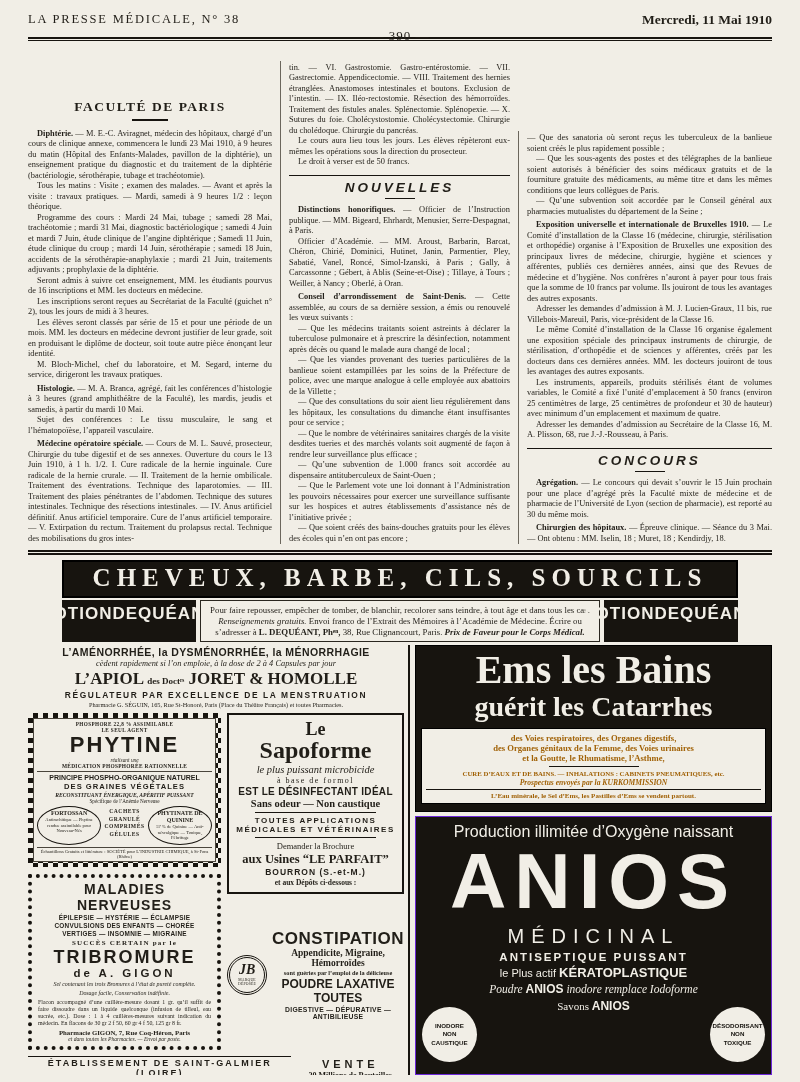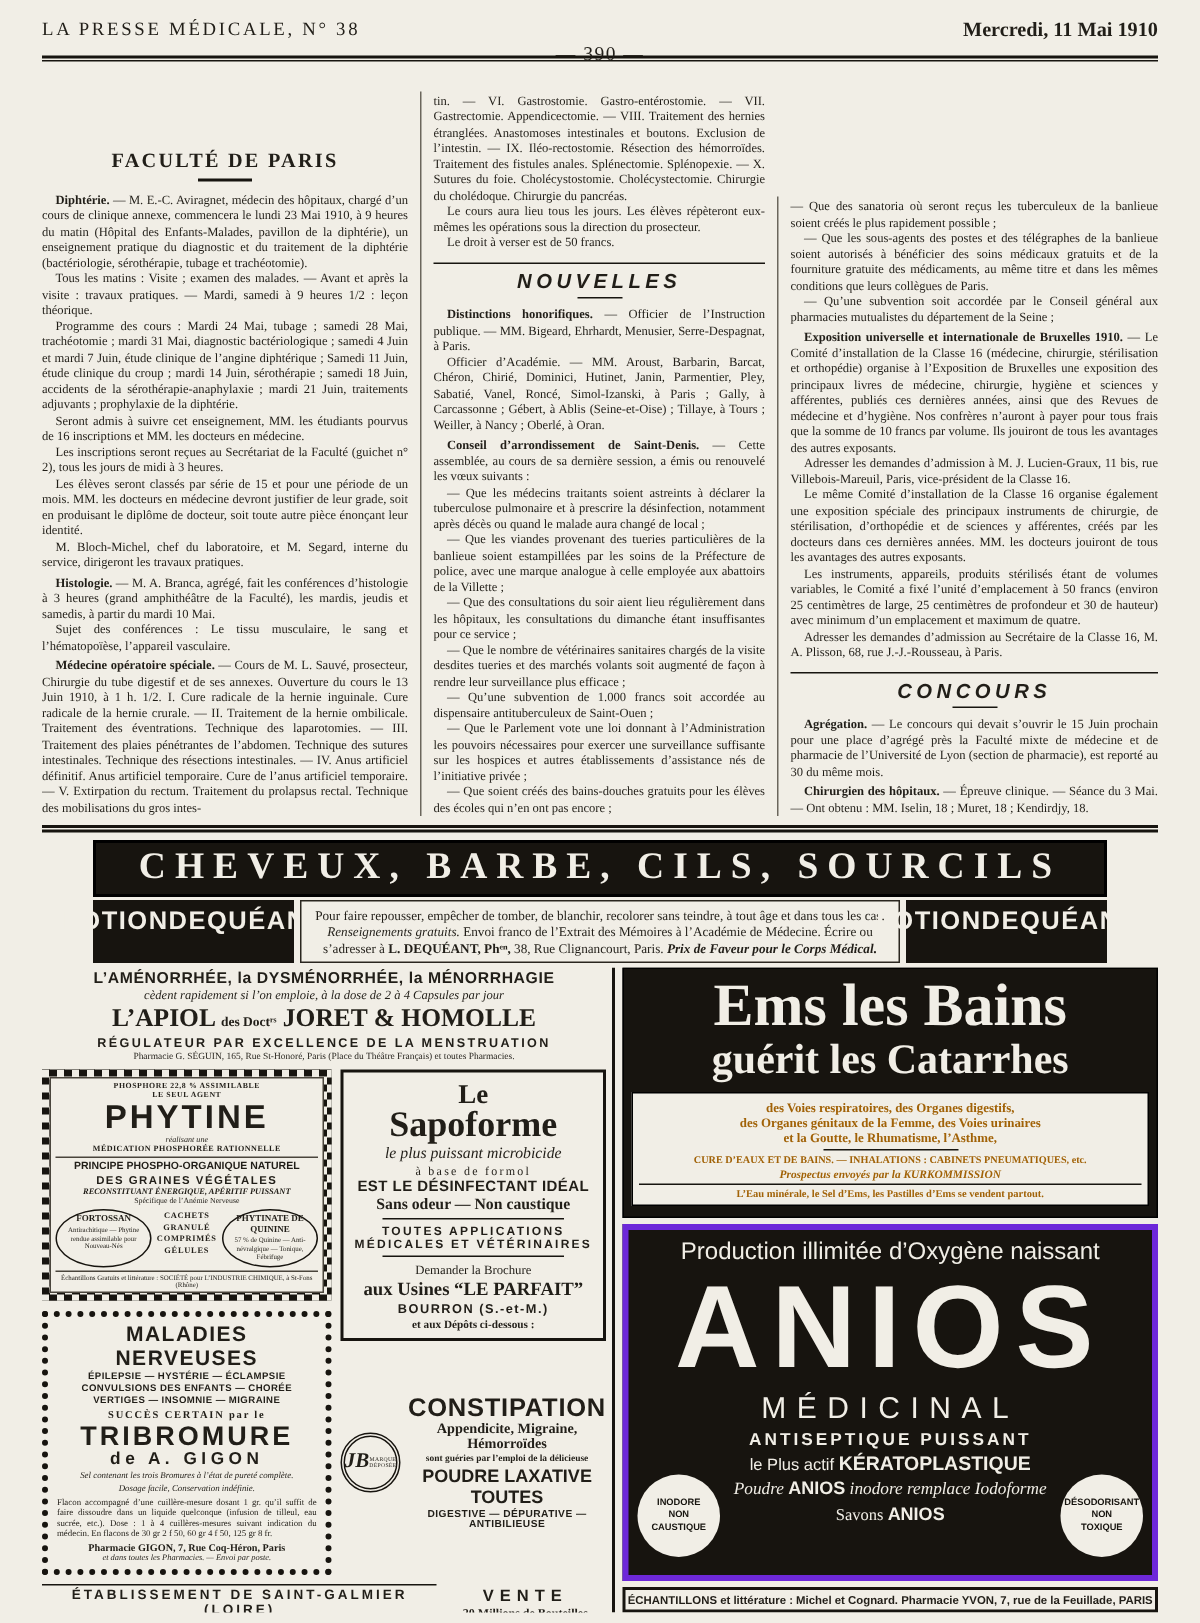--- a/index.html
+++ b/index.html
@@ -100,41 +100,41 @@
   .sapo-l4 { font-weight:bold; font-size:10.5px; margin-top:1px; }
   .sapo-rule { border-top:1px solid #17140f; width:75%; margin:3px auto; }
   .sapo-l5 { font-family:"Liberation Sans", sans-serif; font-weight:bold; font-size:8px; letter-spacing:1.5px; }
   .sapo-l7 { font-size:8.5px; margin-top:2px; }
   .sapo-l8 { font-weight:bold; font-size:12.5px; margin-top:1px; }
   .sapo-l9 { font-family:"Liberation Sans", sans-serif; font-weight:bold; font-size:8.5px; letter-spacing:1px; }
   .sapo-l10 { font-weight:bold; font-size:7.5px; margin-top:1px; }
   .sapo-depots { text-align:left; font-size:5.8px; line-height:6.9px; margin-top:1px; }
 
   .ad-constipation { display:flex; align-items:center; gap:5px; margin-top:6px; flex:1; }
-  .rocher-logo { width:40px; height:40px; border-radius:50%; border:3px double #17140f; display:flex; flex-direction:row; align-items:center; justify-content:center; flex-shrink:0; text-align:center; }
+  .rocher-logo { width:40px; height:40px; border-radius:50%; border:3px double #17140f; display:flex; flex-direction:column; align-items:center; justify-content:center; flex-shrink:0; text-align:center; }
   .rocher-logo .jb { font-size:14px; font-weight:bold; font-style:italic; line-height:1; }
   .rocher-logo .cap { font-size:3.8px; letter-spacing:.2px; margin-top:1px; }
   .consti-main { flex:1; text-align:center; }
   .consti-title { font-family:"Liberation Sans", sans-serif; font-weight:bold; font-size:17px; line-height:1; letter-spacing:.5px; }
   .consti-l2 { font-weight:bold; font-size:9.5px; margin-top:1px; }
   .consti-l3 { font-weight:bold; font-size:6.3px; margin-top:1px; }
   .consti-brand { font-family:"Liberation Sans", sans-serif; font-weight:bold; font-size:12px; margin-top:1px; }
   .consti-l5 { font-family:"Liberation Sans", sans-serif; font-weight:bold; font-size:6.8px; margin-top:1px; letter-spacing:.3px; }
 
   .ad-ems { background:#17140f; color:#f1eee6; border:1px solid #000; text-align:center; padding:4px 5px 7px; }
   .ems-brand1 { font-weight:bold; font-size:40px; line-height:1; }
   .ems-brand2 { font-weight:bold; font-size:28px; line-height:1; margin-top:3px; }
   .ems-box { background:#f1eee6; color:#a16207; border:1px solid #000; margin-top:7px; padding:4px 4px 3px; }
   .ems-b1 { font-weight:bold; font-size:8.6px; line-height:10px; }
   .ems-rule { width:90px; border-top:1px solid #17140f; margin:3px auto; }
   .ems-b4 { font-weight:bold; font-size:6.8px; }
   .ems-b5 { font-weight:bold; font-style:italic; font-size:7.6px; margin-top:1px; }
   .ems-b6 { font-weight:bold; font-size:7px; margin-top:2px; border-top:1px solid #17140f; padding-top:2px; }
 
-  .ad-anios { background:#17140f; color:#f1eee6; border:4px solid #6d28d9; text-align:center; margin-top:4px; padding:4px 2px 6px; position:relative; flex:1; }
+  .ad-anios { background:#17140f; color:#f1eee6; border:1px solid #6d28d9; text-align:center; margin-top:4px; padding:4px 2px 6px; position:relative; flex:1; }
   .anios-tagline { font-family:"Liberation Sans", sans-serif; font-size:16px; margin-top:2px; }
   .anios-brand { font-family:"Liberation Sans", sans-serif; font-weight:bold; font-size:78px; line-height:.95; letter-spacing:8px; margin:3px 0 7px; }
   .anios-l1 { font-family:"Liberation Sans", sans-serif; font-size:20px; letter-spacing:7px; }
   .anios-l2 { font-family:"Liberation Sans", sans-serif; font-weight:bold; font-size:11.5px; letter-spacing:2px; margin-top:3px; }
   .anios-l3 { font-family:"Liberation Sans", sans-serif; font-size:11px; margin-top:2px; padding:0 58px; }
   .anios-l3 .big { font-weight:bold; font-size:13px; }
   .anios-l4 { font-style:italic; font-size:11.5px; margin-top:2px; padding:0 58px; }
   .anios-l4 .bd, .anios-l5 .bd { font-weight:bold; font-style:normal; font-family:"Liberation Sans", sans-serif; font-size:12px; }
   .anios-l5 { font-size:11px; margin-top:3px; }
   .anios-circle { position:absolute; width:55px; height:55px; border-radius:50%; background:#f1eee6; color:#17140f; bottom:12px; display:flex; flex-direction:column; align-items:center; justify-content:center; font-family:"Liberation Sans", sans-serif; font-weight:bold; font-size:6.2px; line-height:1.35; }
@@ -389,19 +389,18 @@
           <span>NON</span>
           <span>CAUSTIQUE</span>
         </div>
         <div class="anios-circle right">
           <span>DÉSODORISANT</span>
           <span>NON</span>
           <span>TOXIQUE</span>
         </div>
       </div>
 
-      <div class="anios-footer">ÉCHANTILLONS et littérature : Michel et Cognard. Pharmacie YVON, 7, rue de la Feuillade, PARIS</div>
 
     </div>
 
   </div>
 
 </div>
 
 </body></html>

